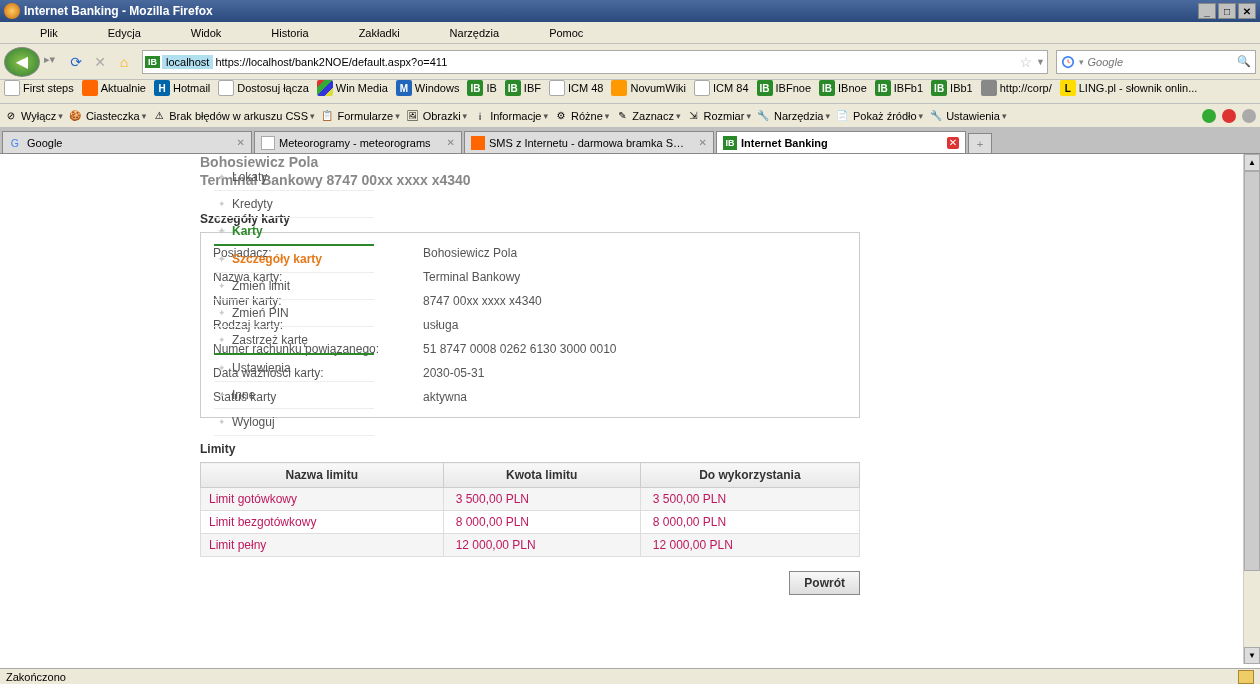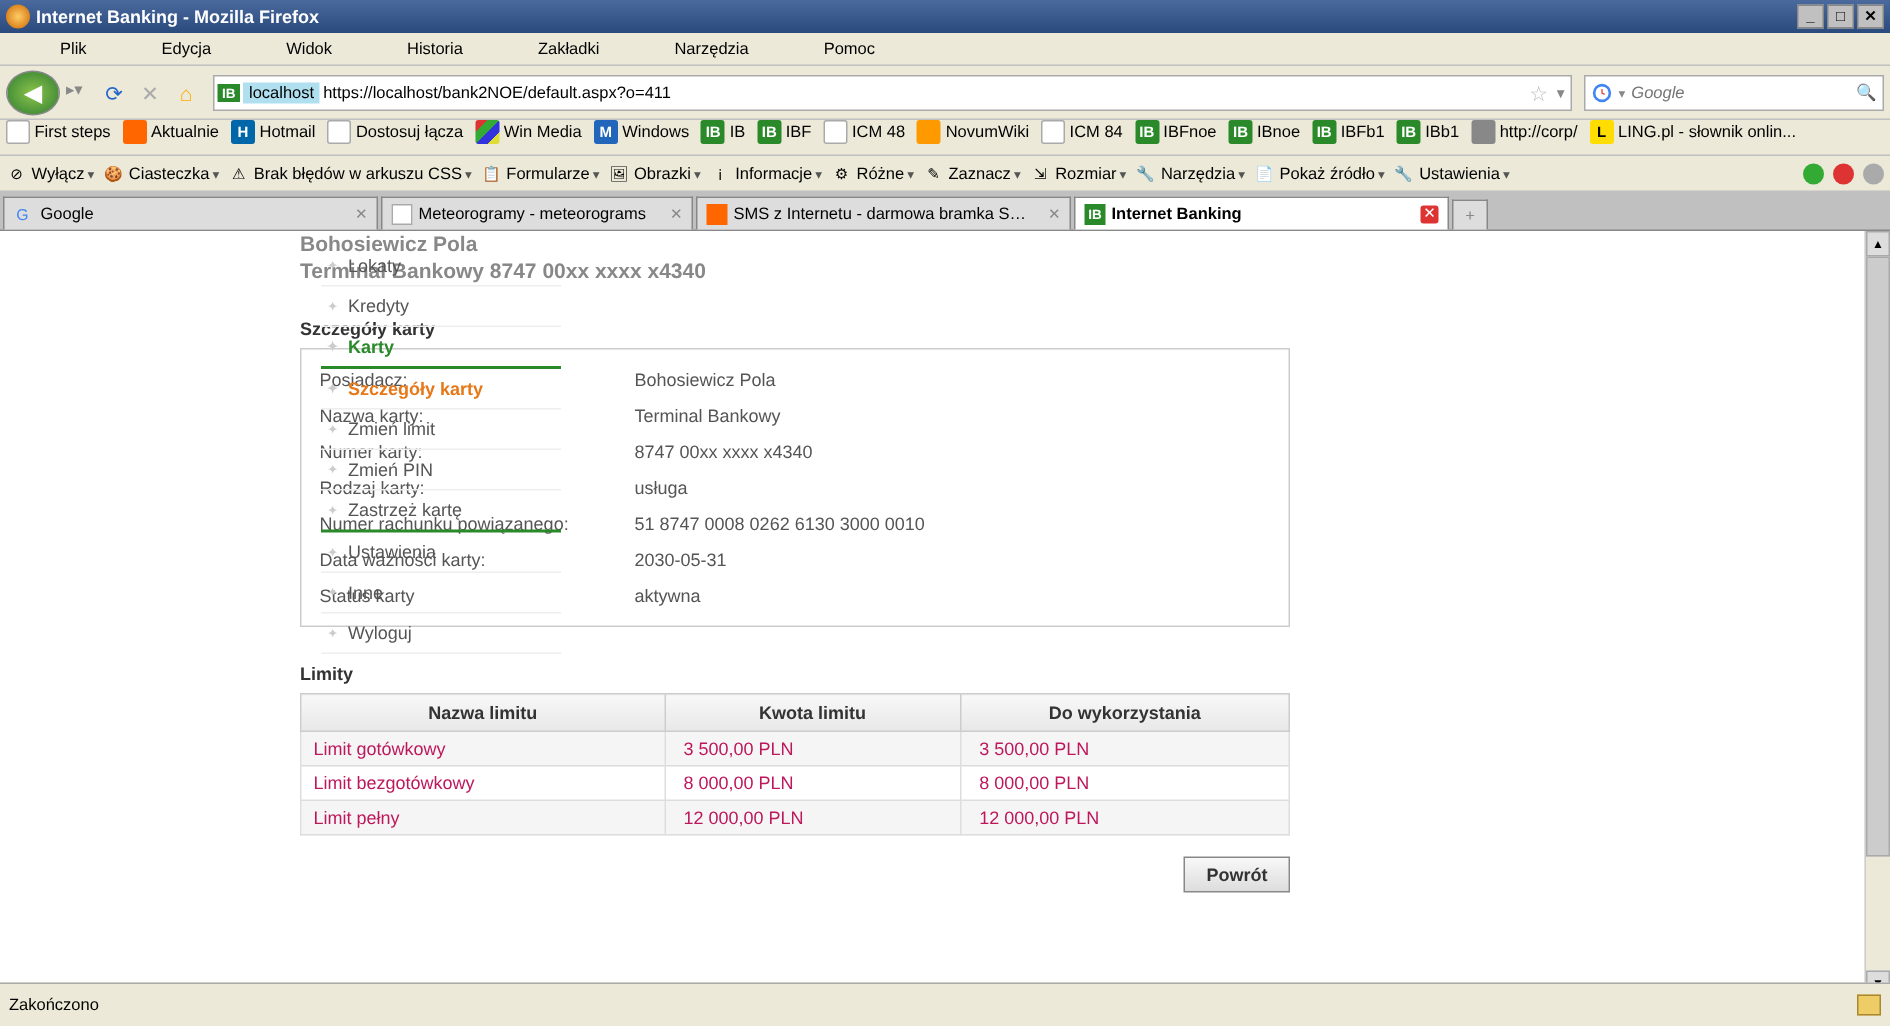--- a/index.html
+++ b/index.html
@@ -90,21 +90,21 @@
 .limits-table { width:100%; border-collapse:collapse; margin-top:2px; border:1px solid #ccc; font-size:12px; }
 .limits-table th { background:linear-gradient(#f8f8f8,#e8e8e8); padding:5px; font-weight:bold; color:#333; border:1px solid #ccc; text-align:center; }
 .limits-table td { padding:4px 8px; border:1px solid #ddd; color:#be185d; }
 .limits-table td.n { text-align:left; padding-left:12px; }
 .limits-table tr:nth-child(even) td { background:#f5f5f5; }
 
 .btn-row { text-align:right; margin-top:14px; }
 .btn { display:inline-block; background:linear-gradient(#f8f8f8,#ddd); border:1px solid #888; padding:4px 14px; font-size:12px; font-weight:bold; color:#333; }
 
 
-.statusbar { position:absolute; bottom:0; left:0; right:0; height:29px; background:#ece9d8; border-top:1px solid #aaa; display:flex; align-items:center; padding:0 6px; font-size:11px; }
+.statusbar { position:absolute; bottom:0; left:0; right:0; height:16px; background:#ece9d8; border-top:1px solid #aaa; display:flex; align-items:center; padding:0 6px; font-size:11px; }
 .statusbar .lock { margin-left:auto; width:16px;height:14px;background:#eecc66;border:1px solid #aa8833; }
 </style>
 </head>
 <body>
 
 <div class="titlebar">
   <div class="ff-icon"></div>
   <span>Internet Banking - Mozilla Firefox</span>
   <div class="win-controls">
     <div>_</div>

